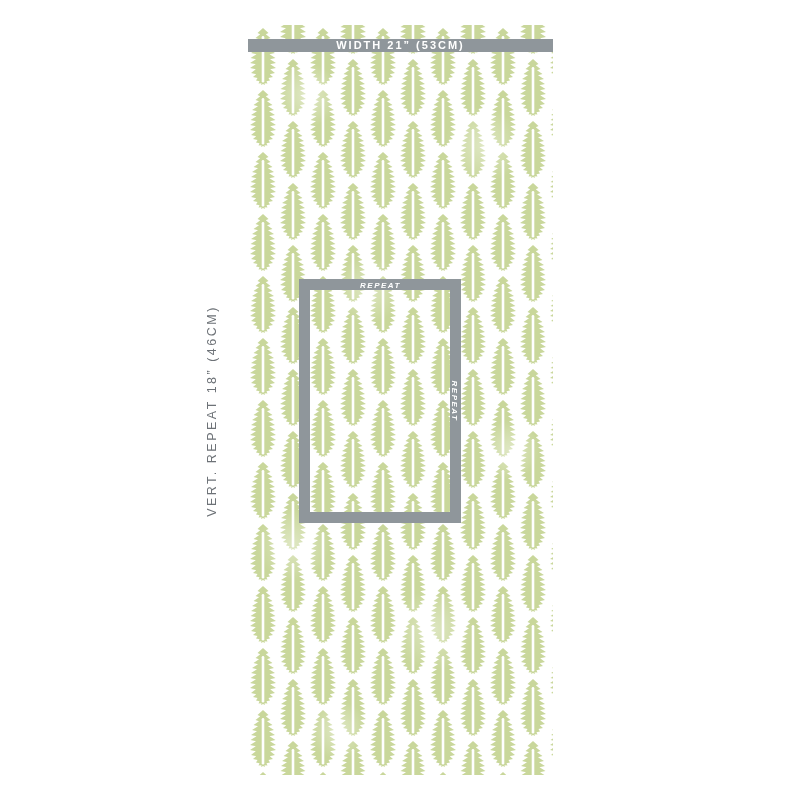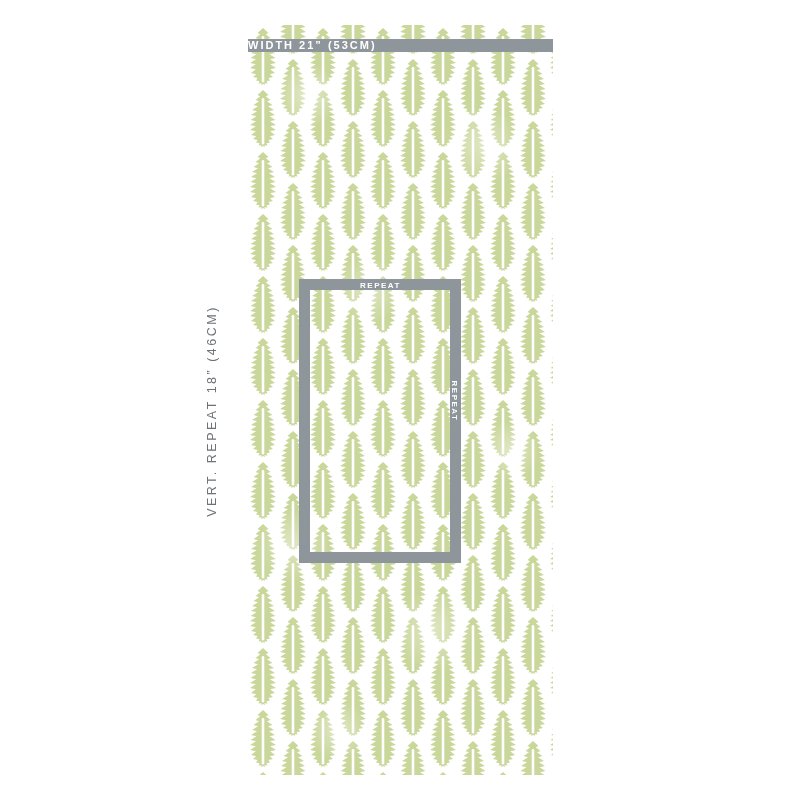--- a/index.html
+++ b/index.html
@@ -31,36 +31,37 @@
       radial-gradient(circle 52px at 45px 520px,  rgba(255,255,255,.40), rgba(255,255,255,0) 70%),
       radial-gradient(circle 58px at 185px 605px, rgba(255,255,255,.38), rgba(255,255,255,0) 70%),
       radial-gradient(circle 42px at 90px 705px,  rgba(255,255,255,.42), rgba(255,255,255,0) 70%);
   }
   
   .width-bar{
     position:absolute;
     left:248px;top:39px;
     width:305px;height:13px;
     background:var(--annotation-gray,#8f969b);
-    display:flex;align-items:center;
+    display:flex;align-items:center;justify-content:center;
   }
   .width-bar span{
     color:var(--label-white,#ffffff);
     font-size:11px;font-weight:bold;
     letter-spacing:2px;
     line-height:13px;
     white-space:nowrap;
   }
   
   .repeat-box{
     position:absolute;
     left:299px;top:279px;
-    width:162px;height:284px;
+    width:162px;height:244px;
     box-sizing:border-box;
     border:11px solid var(--annotation-gray,#8f969b);
+    font-style:italic;
   }
   .repeat-top-label{
     position:absolute;
     left:70.5px;top:-5.5px;
     transform:translate(-50%,-50%);
     color:var(--label-white,#ffffff);
     font-size:8px;font-weight:bold;
     letter-spacing:1.5px;
     white-space:nowrap;
   }

